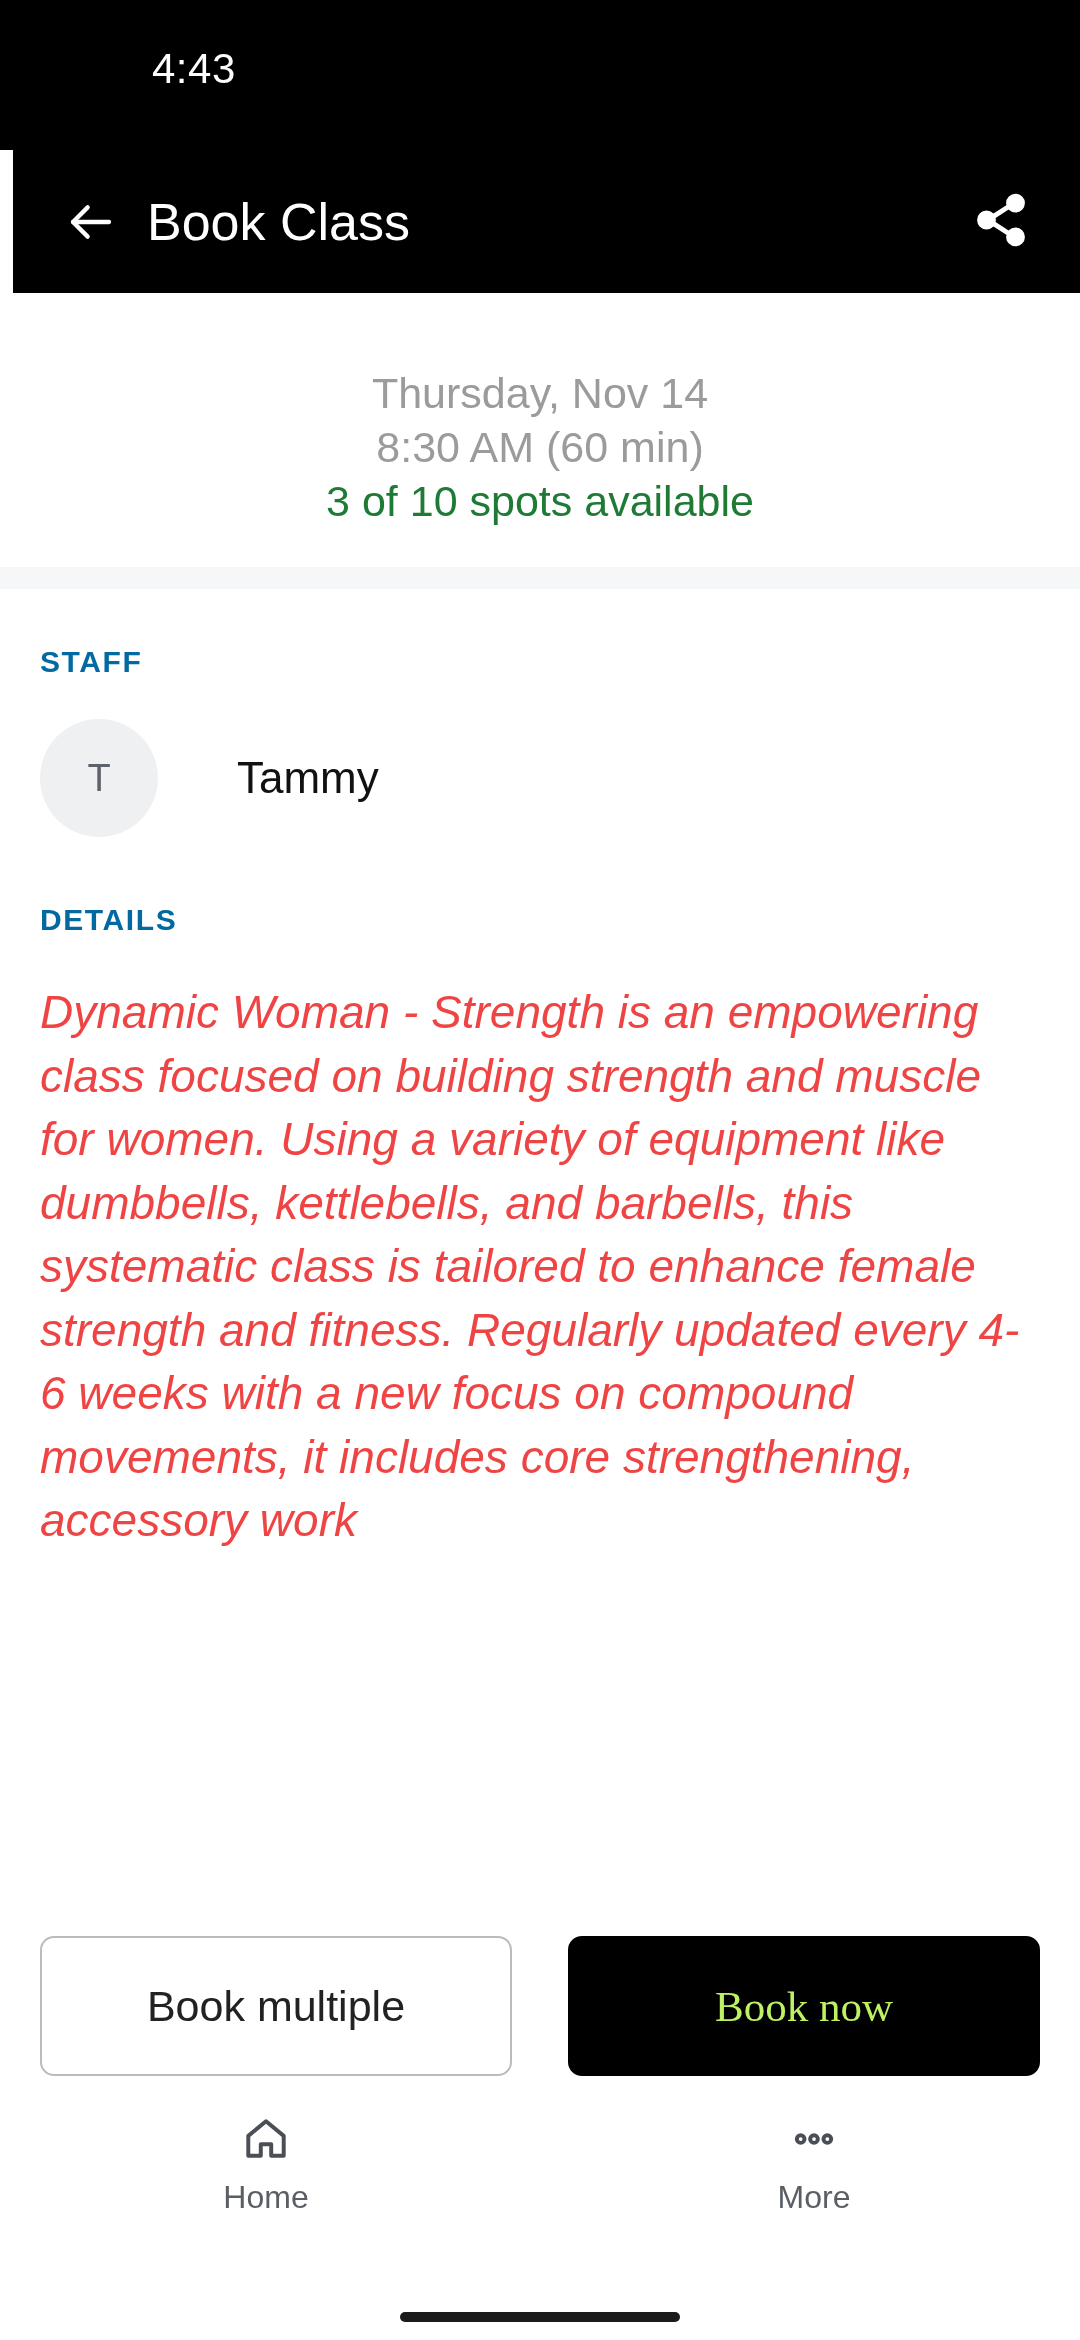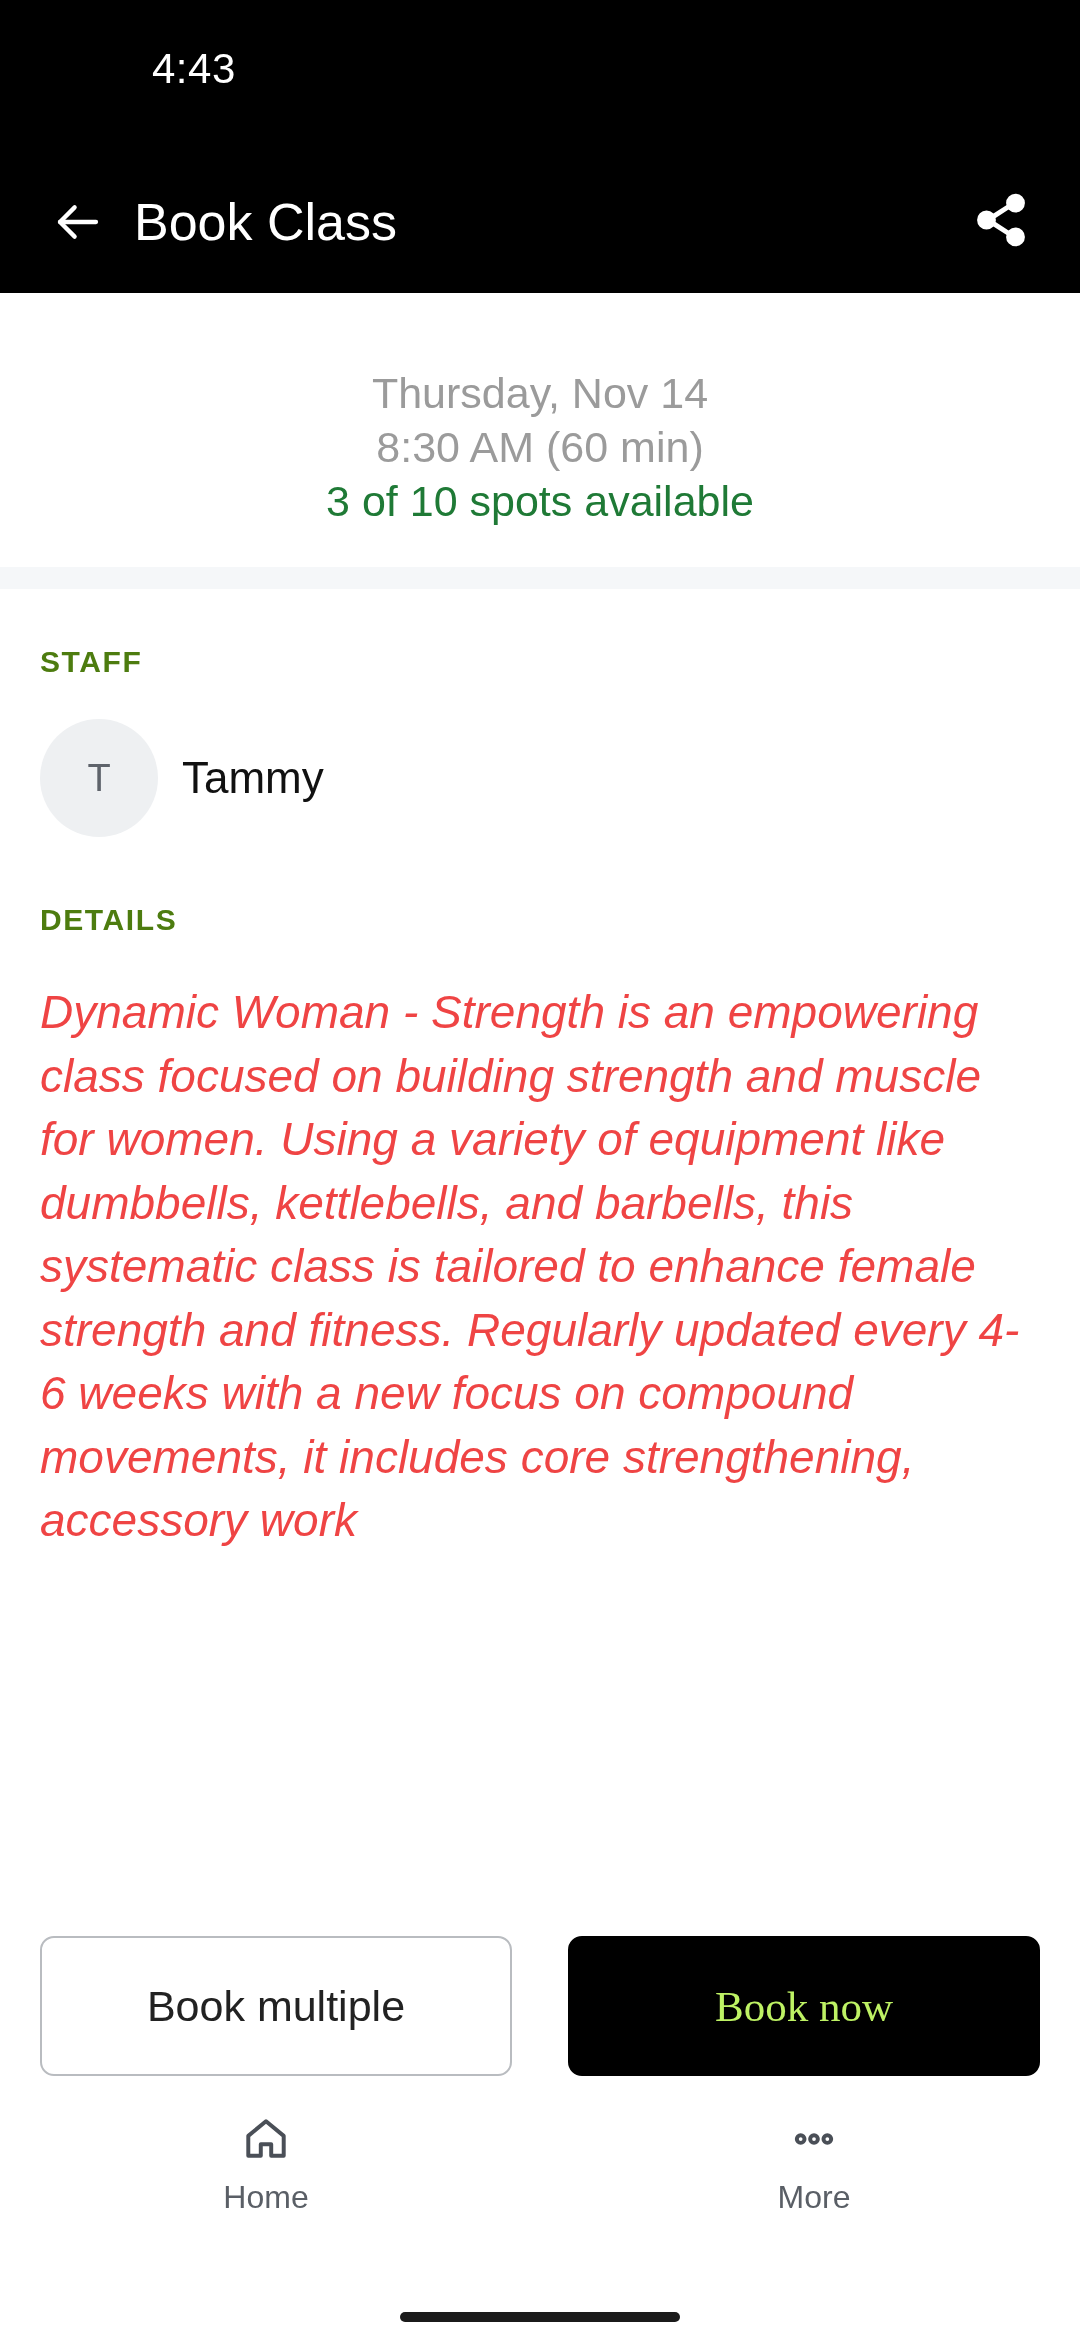--- a/index.html
+++ b/index.html
@@ -34,20 +34,21 @@
   }
 
   
   .appbar {
     height:143px;
     background:#000000;
     flex:0 0 auto;
     display:flex; align-items:center;
     padding:0 44px 0 48px;
     position:relative;
+    margin-left:13px;
   }
   .back-btn {
     width:60px; height:60px;
     display:flex; align-items:center; justify-content:center;
     flex:0 0 auto;
   }
   .back-btn svg { display:block; }
   .appbar-title {
     color:#ffffff;
     font-size:52px;
@@ -106,21 +107,21 @@
   .content {
     flex:1 1 auto;
     position:relative;
     overflow:hidden;
     padding:0 40px;
     background:#ffffff;
   }
   .section-label {
     font-size:30px;
     letter-spacing:1.6px;
-    color:#4d7c0f;
+    color:#0369a1;
     font-weight:700;
     margin-top:56px;
   }
   .staff-row {
     display:flex;
     align-items:center;
     margin-top:40px;
   }
   .avatar {
     width:118px; height:118px;
@@ -128,21 +129,21 @@
     background:#eef0f2;
     display:flex; align-items:center; justify-content:center;
     flex:0 0 auto;
   }
   .avatar-initial {
     font-size:38px;
     color:#5e636b;
     line-height:1;
   }
   .staff-name {
-    margin-left:24px;
+    margin-left:79px;
     font-size:44px;
     color:#111111;
     line-height:1;
   }
   .details-label { margin-top:66px; }
   .details-text {
     margin-top:44px;
     font-size:46px;
     line-height:1.38;
     color:#ef4444;

